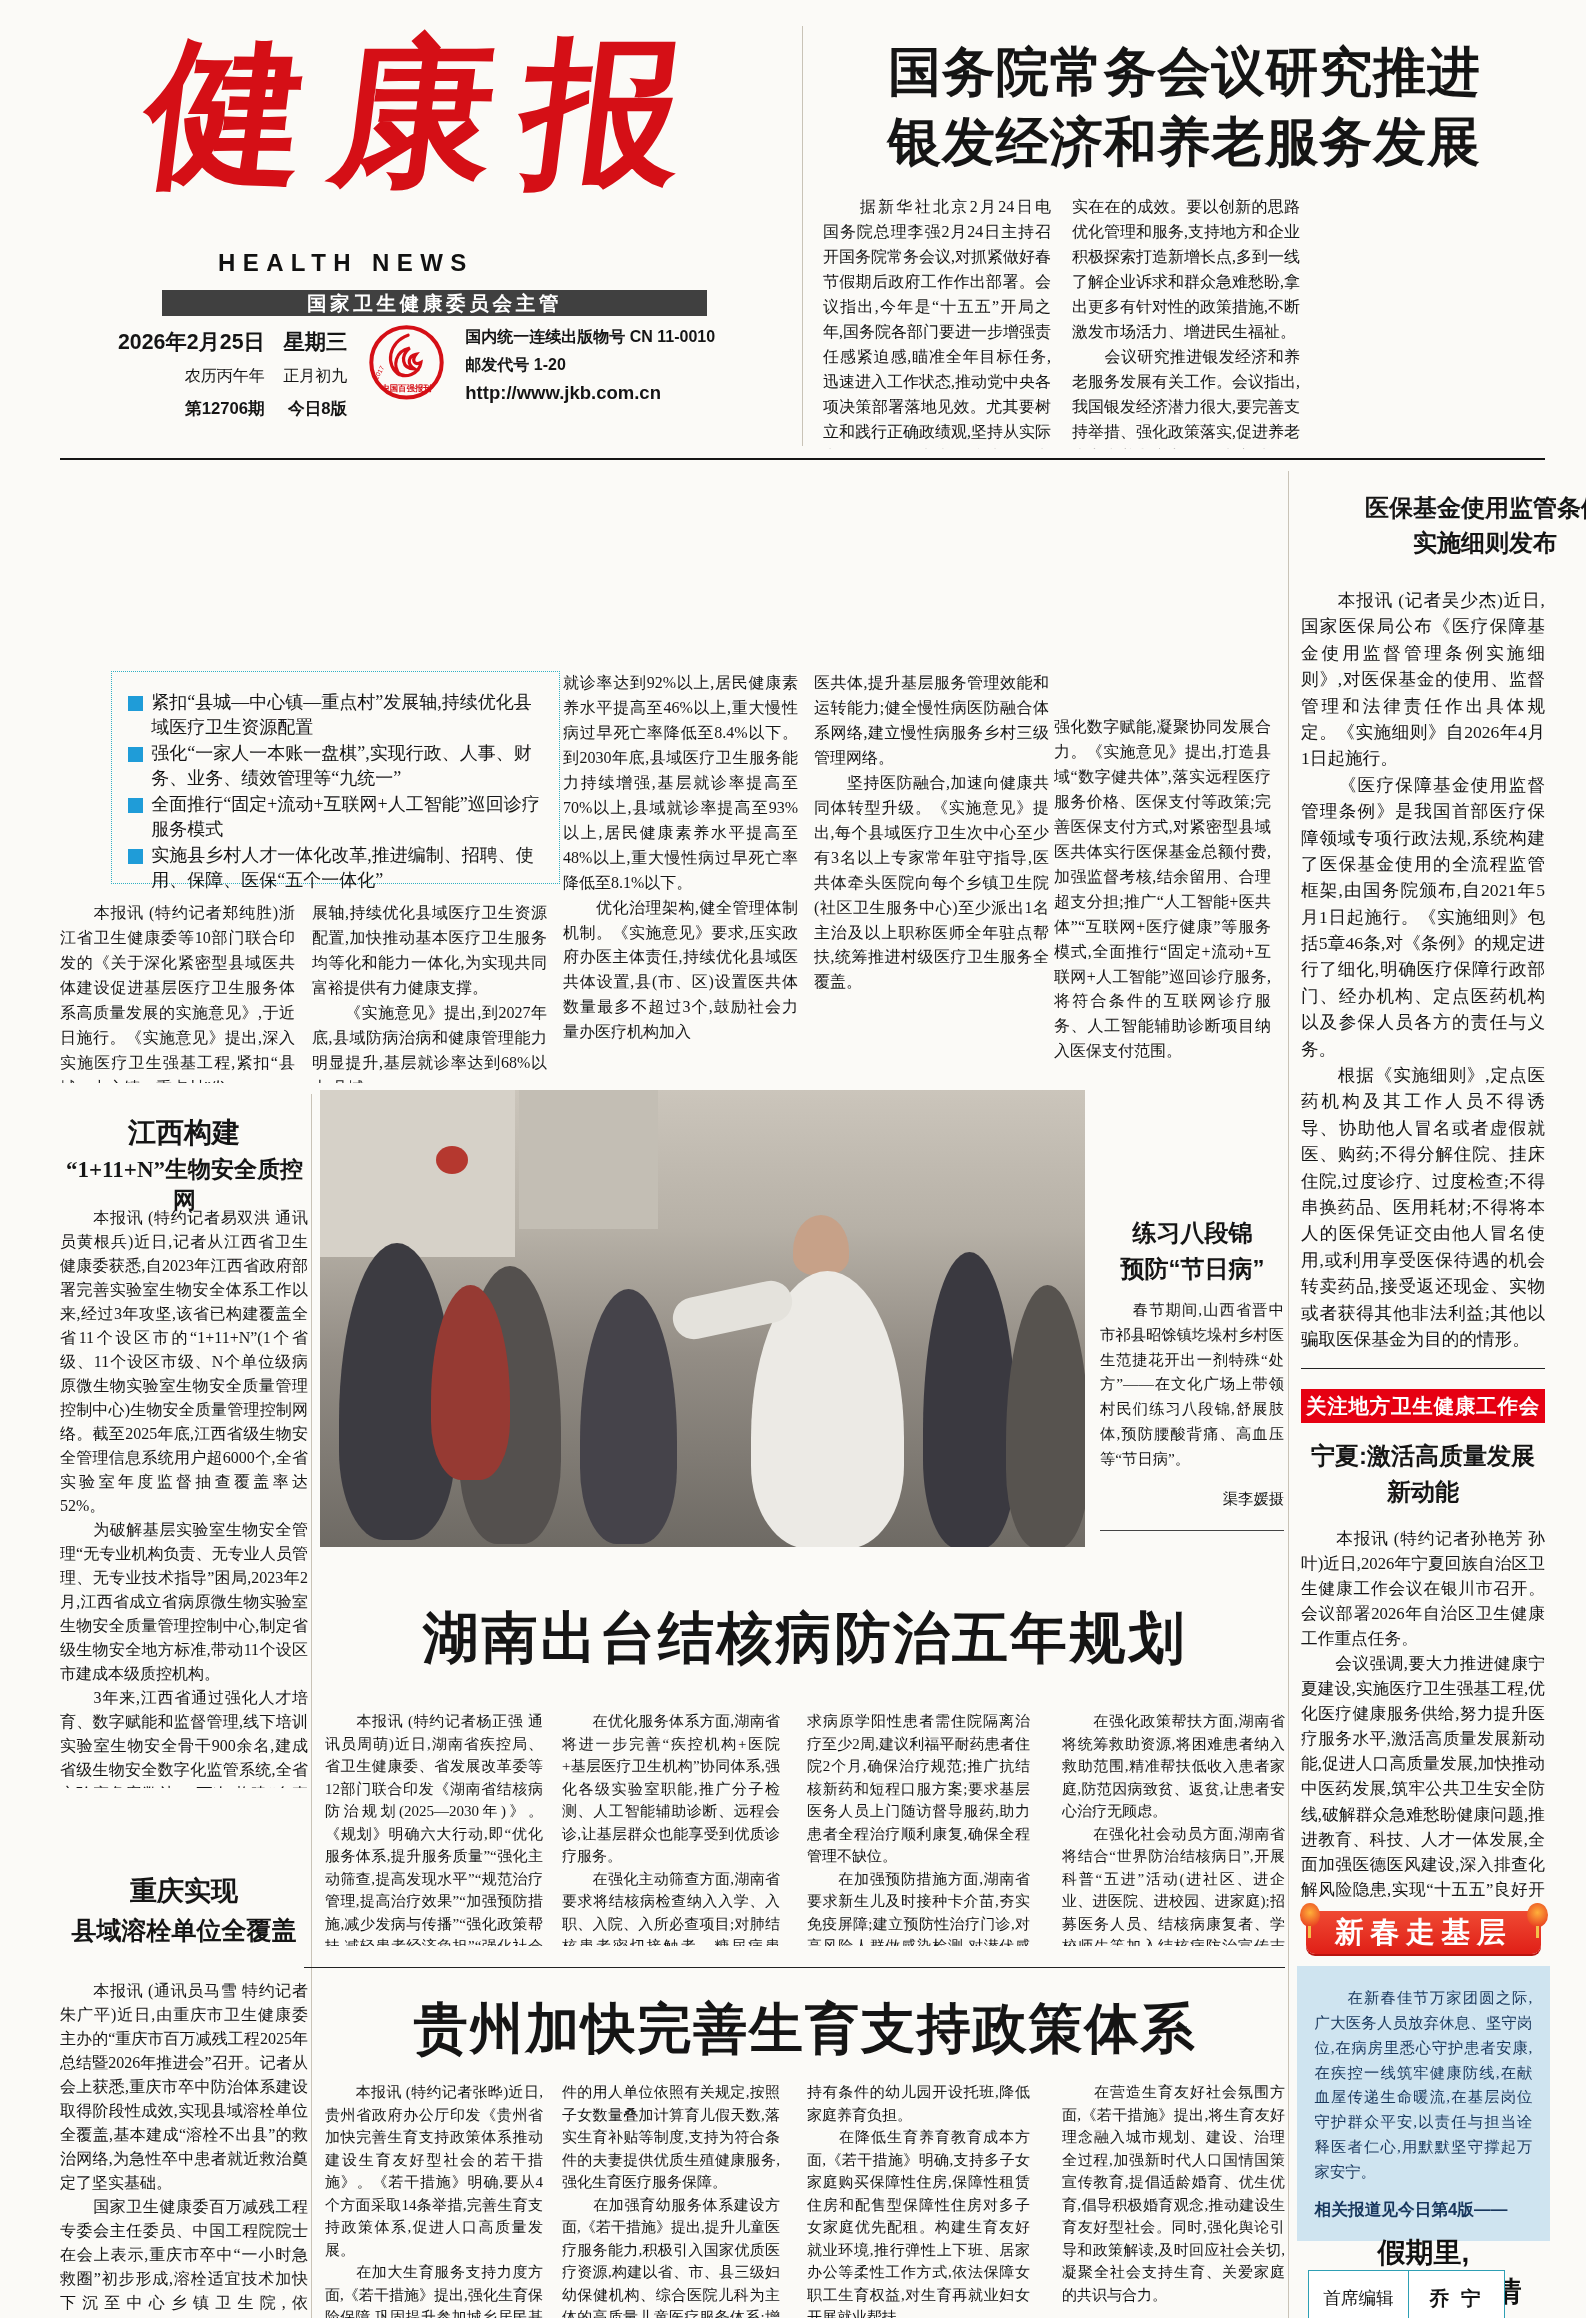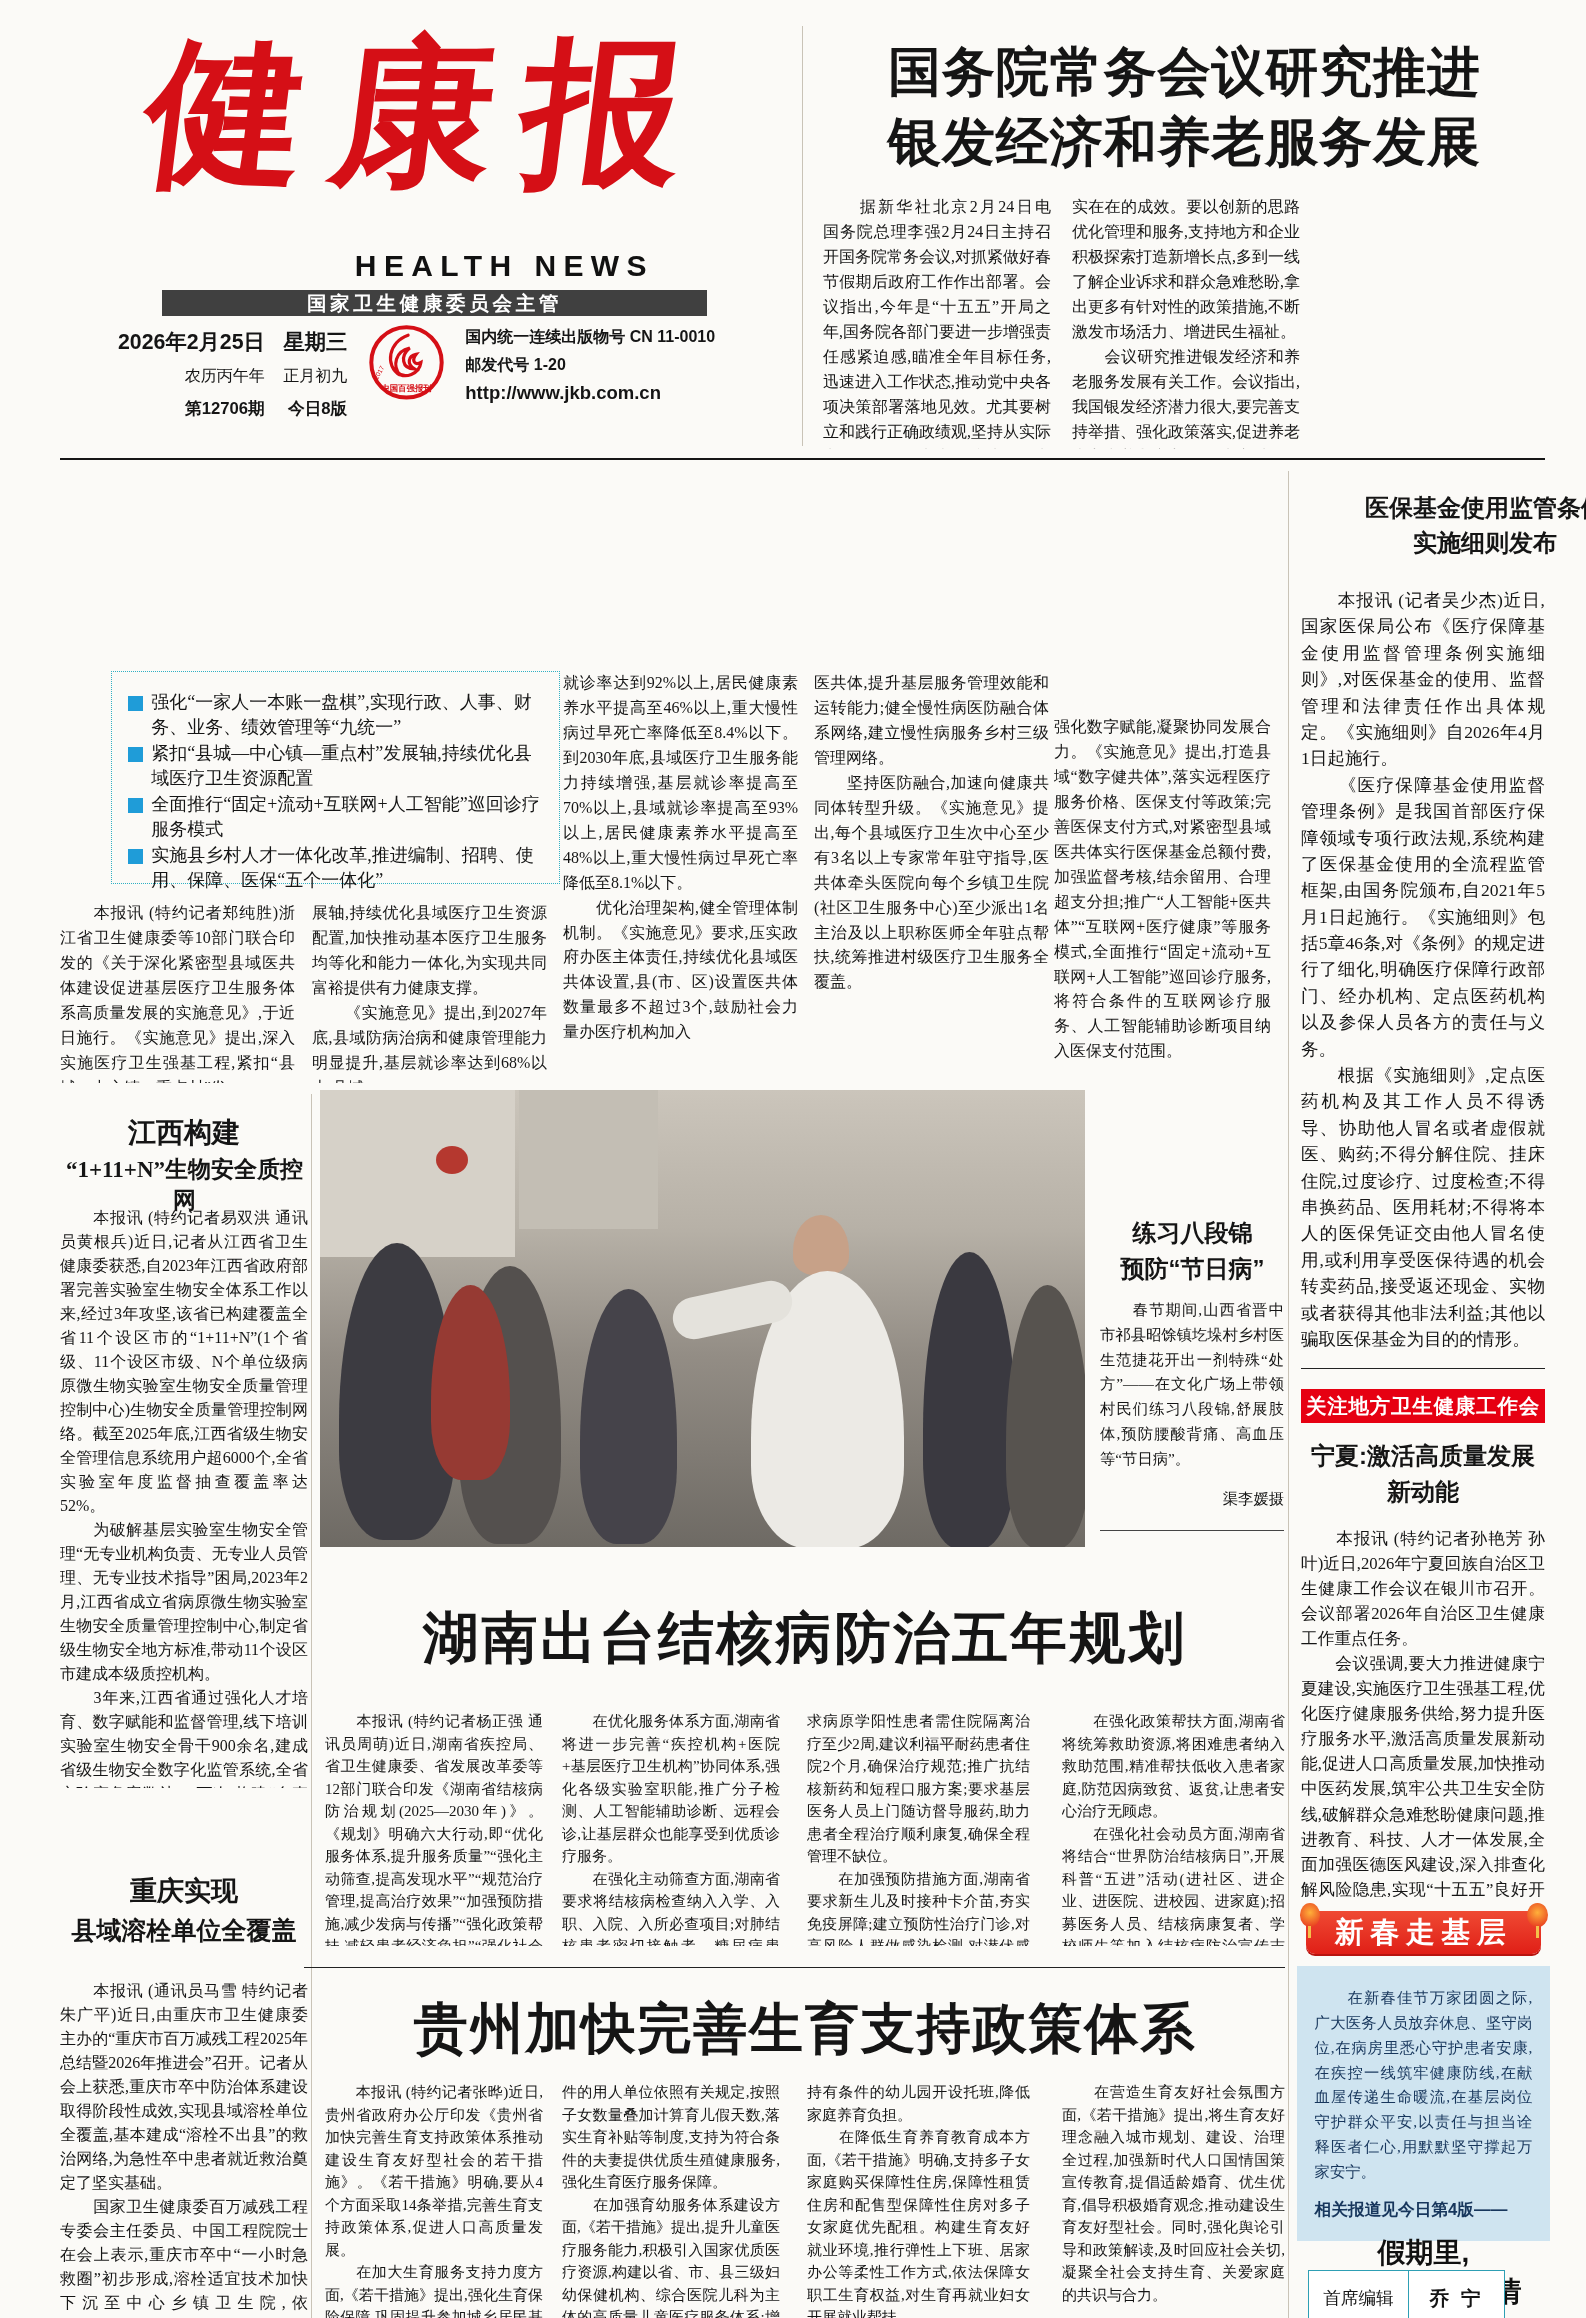--- a/index.html
+++ b/index.html
@@ -8,21 +8,21 @@
   .abs{position:absolute;}
   .sans{font-family:"Liberation Sans","DejaVu Sans",sans-serif;}
   .just{text-align:justify;text-justify:inter-ideograph;}
   .prew{white-space:pre-line;}
   .clip{overflow:hidden;}
 
   
   .mast-cn{left:70px;top:14px;width:714px;height:225px;font-size:160px;line-height:1.25;
            font-weight:900;color:#d50f16;text-align:center;letter-spacing:28px;
            transform:skewX(-7deg);white-space:nowrap;}
-  .mast-en{left:218px;top:249px;width:436px;text-align:right;font-weight:700;font-size:30px;
+  .mast-en{left:218px;top:249px;width:436px;text-align:left;font-weight:700;font-size:24px;
            letter-spacing:7.4px;color:#111;}
   .mast-banner{left:162px;top:290px;width:545px;height:26px;background:#404040;color:#fff;
            font-weight:700;font-size:19.5px;line-height:26px;text-align:center;letter-spacing:3.7px;}
   .mast-meta{left:118px;top:327px;width:677px;display:flex;gap:18.5px;align-items:flex-start;}
   .meta-col{display:flex;flex-direction:column;gap:10px;text-align:right;}
   .m-big{font-size:21.3px;font-weight:700;}
   .m-sub{font-size:16px;}
   .m-iss{font-size:16.7px;font-weight:700;}
   .meta-right{display:flex;flex-direction:column;gap:6.5px;text-align:left;font-weight:700;font-size:16px;}
   .m-url{font-size:18.5px;font-weight:800;}
@@ -163,25 +163,25 @@
   <div class="abs tr-col tr-c1 just prew clip">　　据新华社北京2月24日电　国务院总理李强2月24日主持召开国务院常务会议,对抓紧做好春节假期后政府工作作出部署。会议指出,今年是“十五五”开局之年,国务院各部门要进一步增强责任感紧迫感,瞄准全年目标任务,迅速进入工作状态,推动党中央各项决策部署落地见效。尤其要树立和践行正确政绩观,坚持从实际出发、按规律办事,自觉为人民出政绩、以实干出政绩。要着力抓好重点任务落实,按照职责分工尽快组织力量,深入研究推进工作,确保取得实</div>
   <div class="abs tr-col tr-c2 just prew clip">实在在的成效。要以创新的思路优化管理和服务,支持地方和企业积极探索打造新增长点,多到一线了解企业诉求和群众急难愁盼,拿出更多有针对性的政策措施,不断激发市场活力、增进民生福祉。
 　　会议研究推进银发经济和养老服务发展有关工作。会议指出,我国银发经济潜力很大,要完善支持举措、强化政策落实,促进养老事业和养老产业发展,为应对人口老龄化提供有力支撑。要进一步释放银发消费需求,提升消费能力,发挥消费补贴等政策</div>
 
   <div class="abs rule-top"></div>
 
 
   <div class="abs bullet-box">
     <div class="b-item">
       <span class="sq"></span>
+      <span>紧扣“县城—中心镇—重点村”发展轴,持续优化县域医疗卫生资源配置</span>
+    </div>
+    <div class="b-item">
+      <span class="sq"></span>
       <span>强化“一家人一本账一盘棋”,实现行政、人事、财务、业务、绩效管理等“九统一”</span>
-    </div>
-    <div class="b-item">
-      <span class="sq"></span>
-      <span>紧扣“县城—中心镇—重点村”发展轴,持续优化县域医疗卫生资源配置</span>
     </div>
     <div class="b-item">
       <span class="sq"></span>
       <span>全面推行“固定+流动+互联网+人工智能”巡回诊疗服务模式</span>
     </div>
     <div class="b-item">
       <span class="sq"></span>
       <span>实施县乡村人才一体化改革,推进编制、招聘、使用、保障、医保“五个一体化”</span>
     </div>
   </div>

